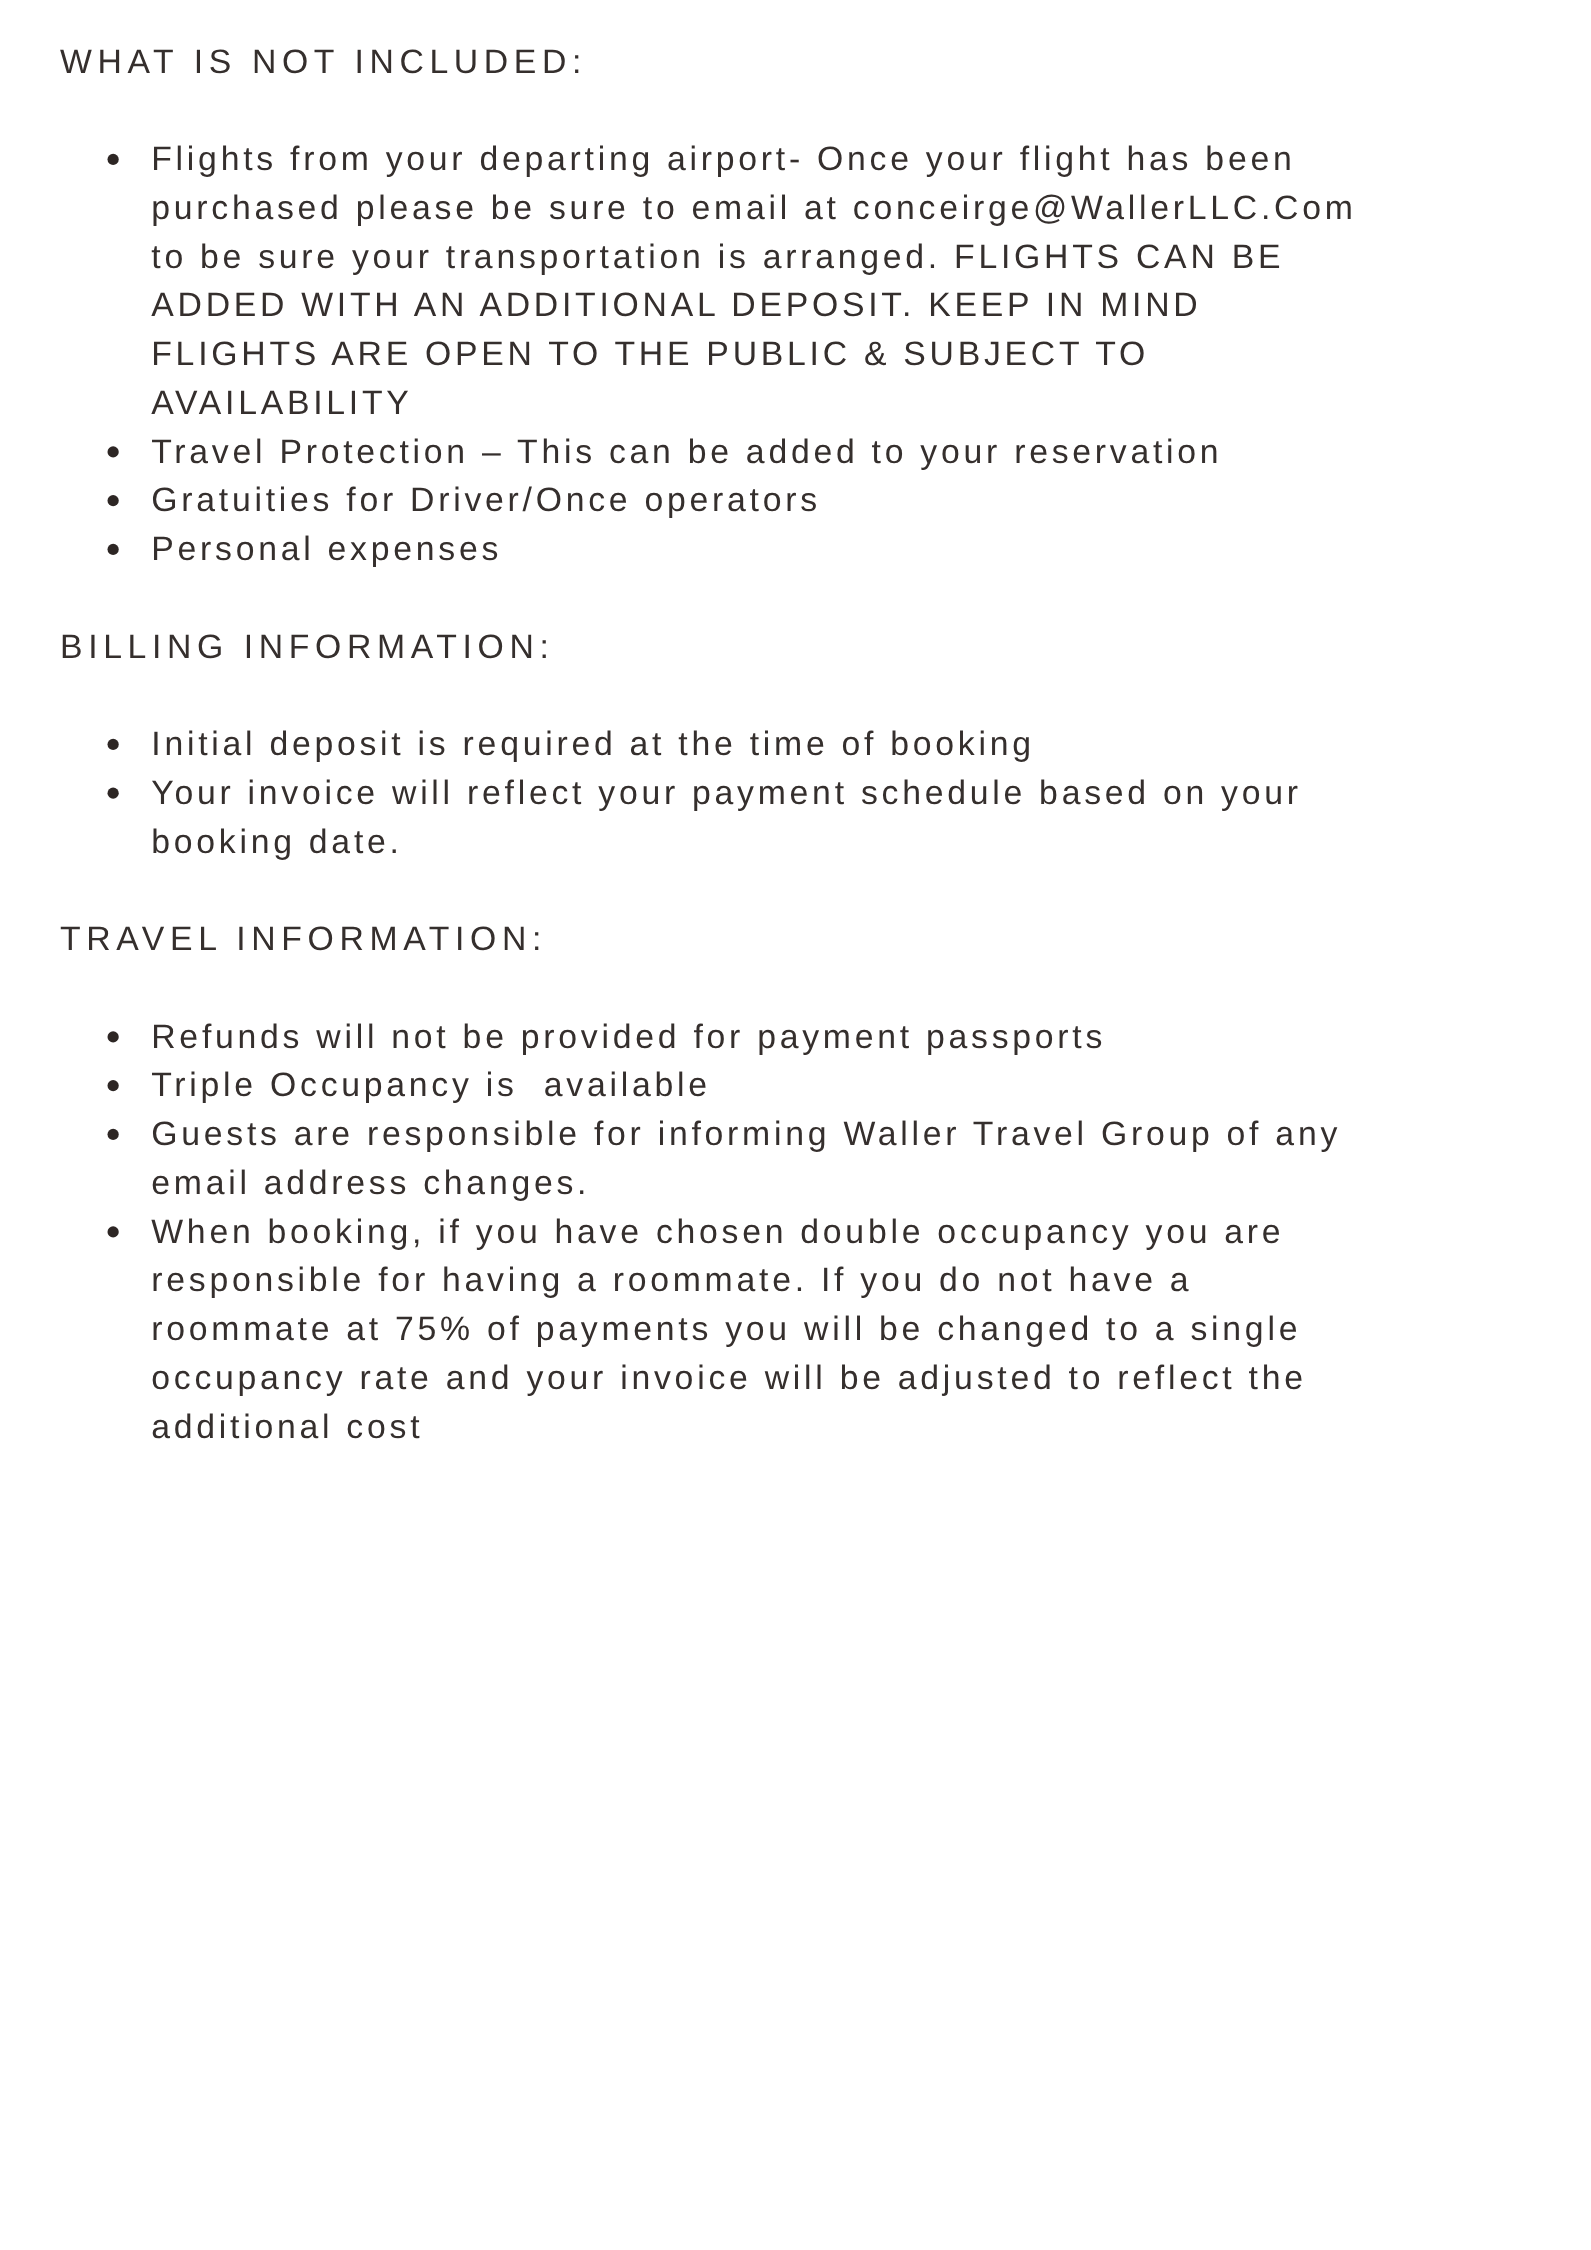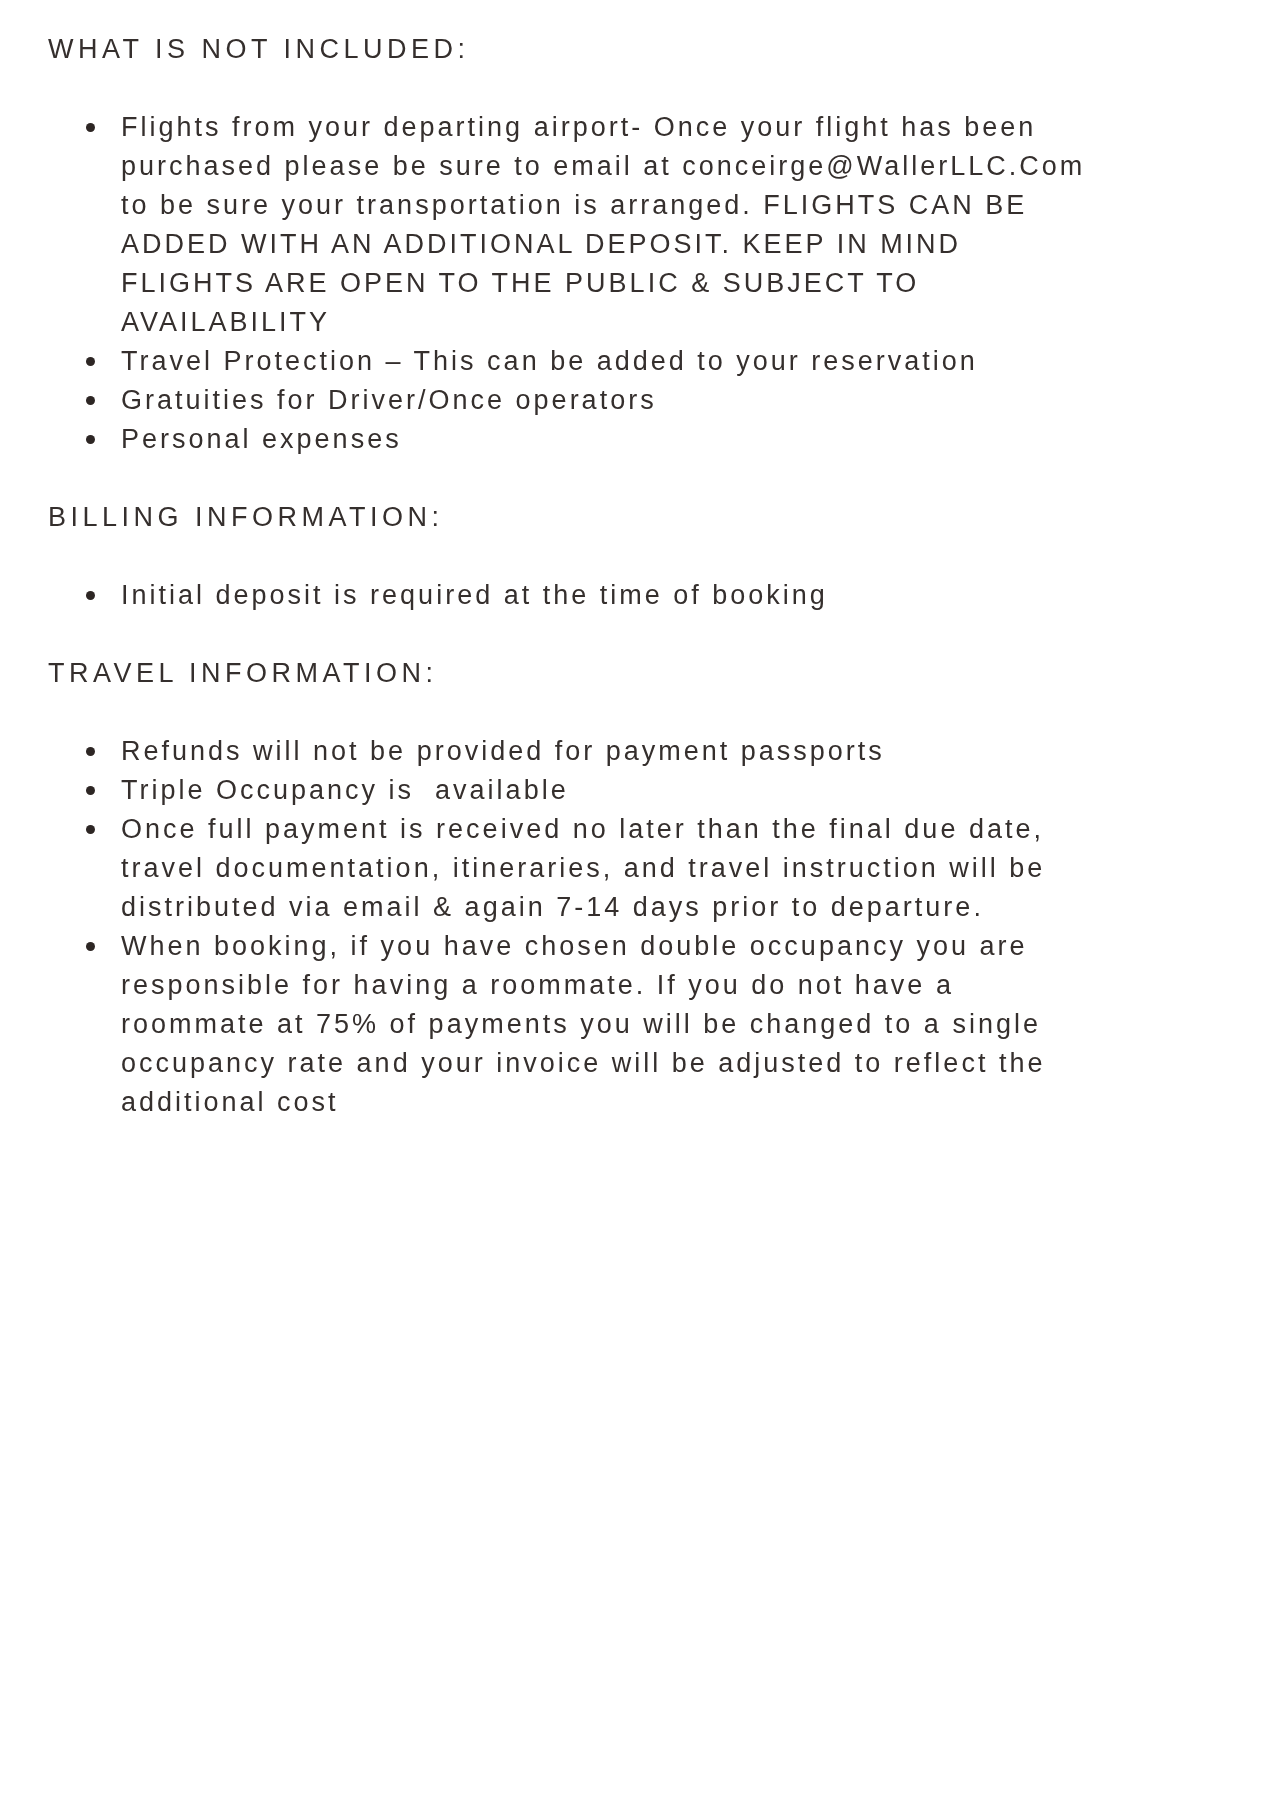--- a/index.html
+++ b/index.html
@@ -87,41 +87,45 @@
 
   <section>
     <h2 class="section-heading">BILLING INFORMATION:</h2>
     <ul class="bullet-list">
   <li class="list-item">
     <span class="bullet-marker"></span>
     <span class="bullet-text">Initial deposit is required at the time of booking</span>
   </li>
 
 
+  <li class="list-item">
+    <span class="bullet-marker"></span>
+    <span class="bullet-text">Your invoice will reflect your payment schedule based on your booking date.</span>
+  </li>
 </ul>
   </section>
 
   <section>
     <h2 class="section-heading">TRAVEL INFORMATION:</h2>
     <ul class="bullet-list">
   <li class="list-item">
     <span class="bullet-marker"></span>
     <span class="bullet-text">Refunds will not be provided for payment passports</span>
   </li>
 
   <li class="list-item">
     <span class="bullet-marker"></span>
     <span class="bullet-text">Triple Occupancy is  available</span>
   </li>
 
-
   <li class="list-item">
     <span class="bullet-marker"></span>
-    <span class="bullet-text">Once full payment is received no later than the final due date, travel documentation, itineraries, and travel instruction will be distributed via email &amp; again 7-14 days prior to departure.</span>
+    <span class="bullet-text">Guests are responsible for informing Waller Travel Group of any email address changes.</span>
   </li>
+
 
   <li class="list-item">
     <span class="bullet-marker"></span>
     <span class="bullet-text">When booking, if you have chosen double occupancy you are responsible for having a roommate. If you do not have a roommate at 75% of payments you will be changed to a single occupancy rate and your invoice will be adjusted to reflect the additional cost</span>
   </li>
 </ul>
   </section>
 </main>
 
 </body></html>

